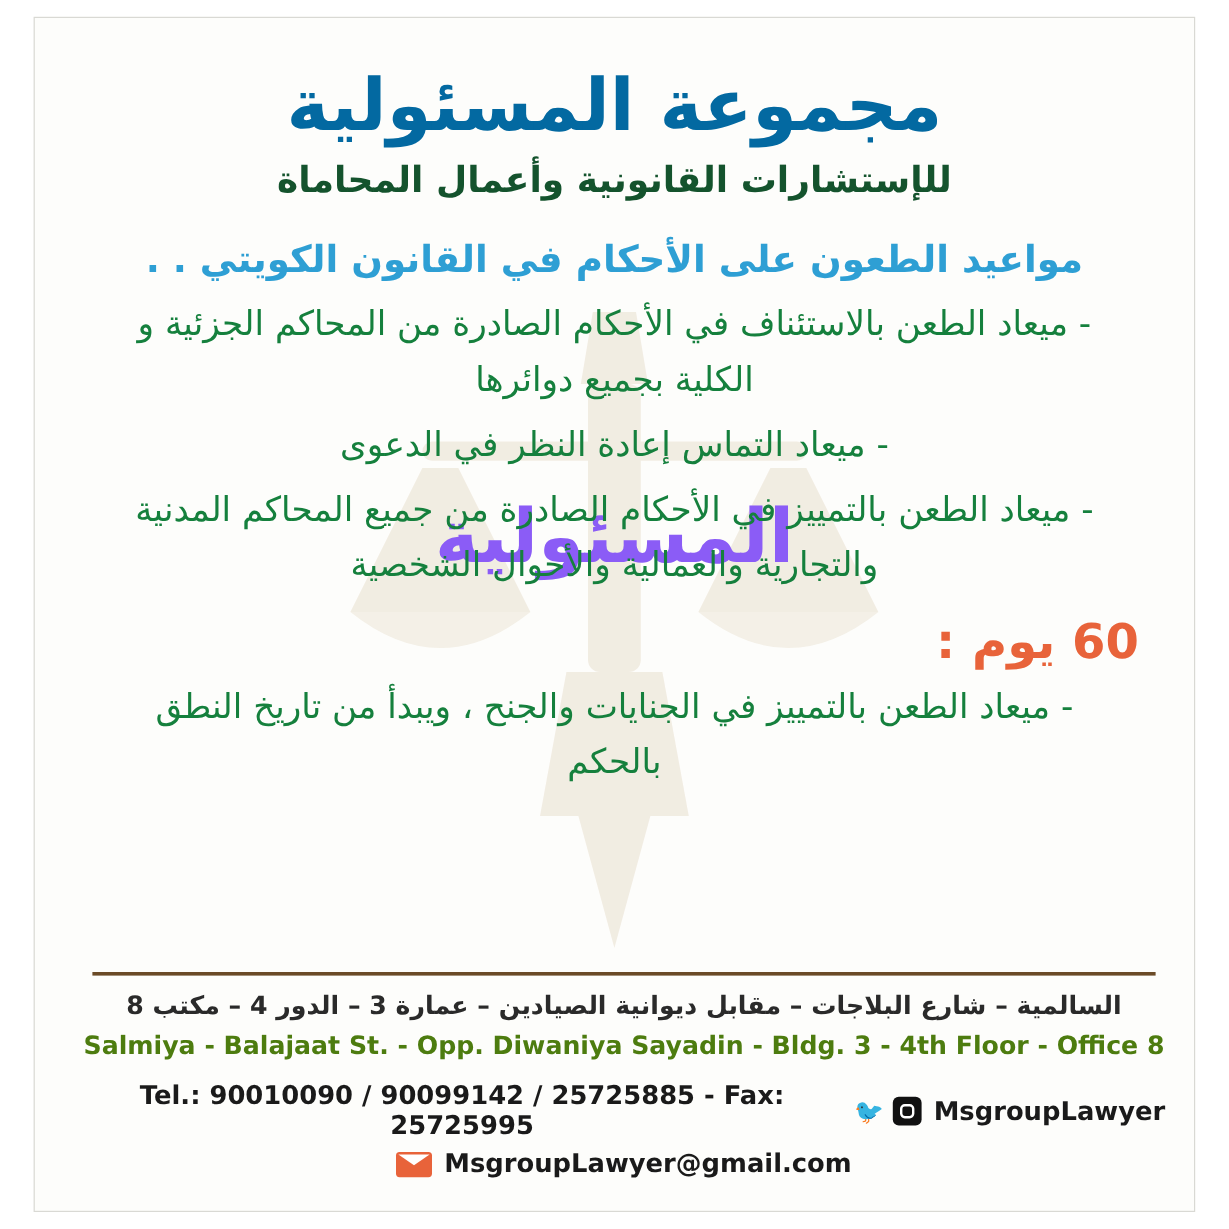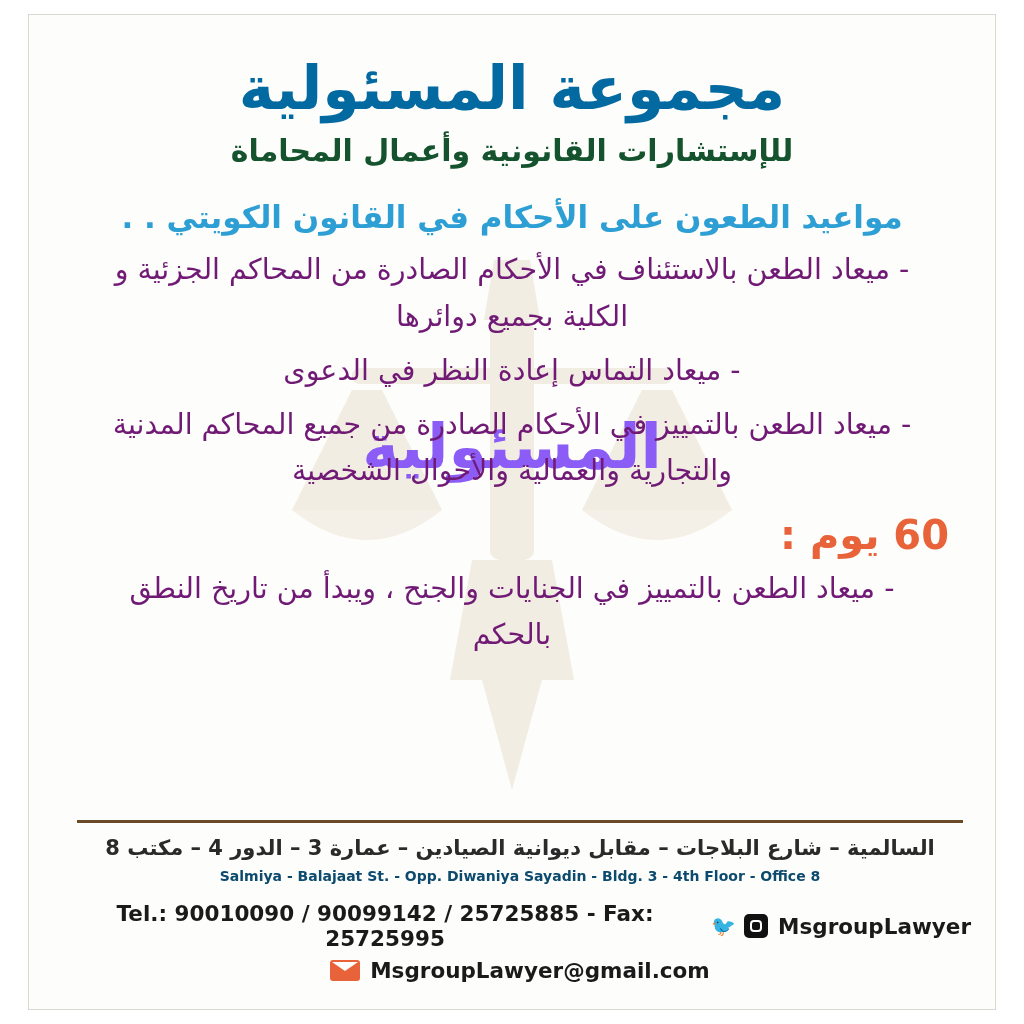--- a/index.html
+++ b/index.html
@@ -88,21 +88,21 @@
     font-size: 40px;
     font-weight: bold;
     color: #e8633a;
     text-align: right;
     direction: rtl;
     padding-right: 6px;
   }
 
   .body-text {
     font-size: 28.5px;
-    color: #701a75;
+    color: #15803d;
     line-height: 1.62;
     direction: rtl;
     margin: 8px 30px 0 30px;
   }
 
   .footer {
     position: absolute;
     left: 40px;
     right: 24px;
     bottom: 26px;
@@ -115,23 +115,23 @@
     margin: 0 8px 10px 8px;
   }
   .addr-ar {
     font-size: 21px;
     font-weight: bold;
     color: #2a2a2a;
     direction: rtl;
     line-height: 1.45;
   }
   .addr-en {
-    font-size: 14px;
-    font-weight: bold;
-    color: #0c4a6e;
+    font-size: 21px;
+    font-weight: bold;
+    color: #4d7c0f;
     direction: ltr;
     line-height: 1.45;
     margin-top: 2px;
   }
   .tel-row {
     display: flex;
     align-items: center;
     justify-content: center;
     gap: 10px;
     direction: ltr;

